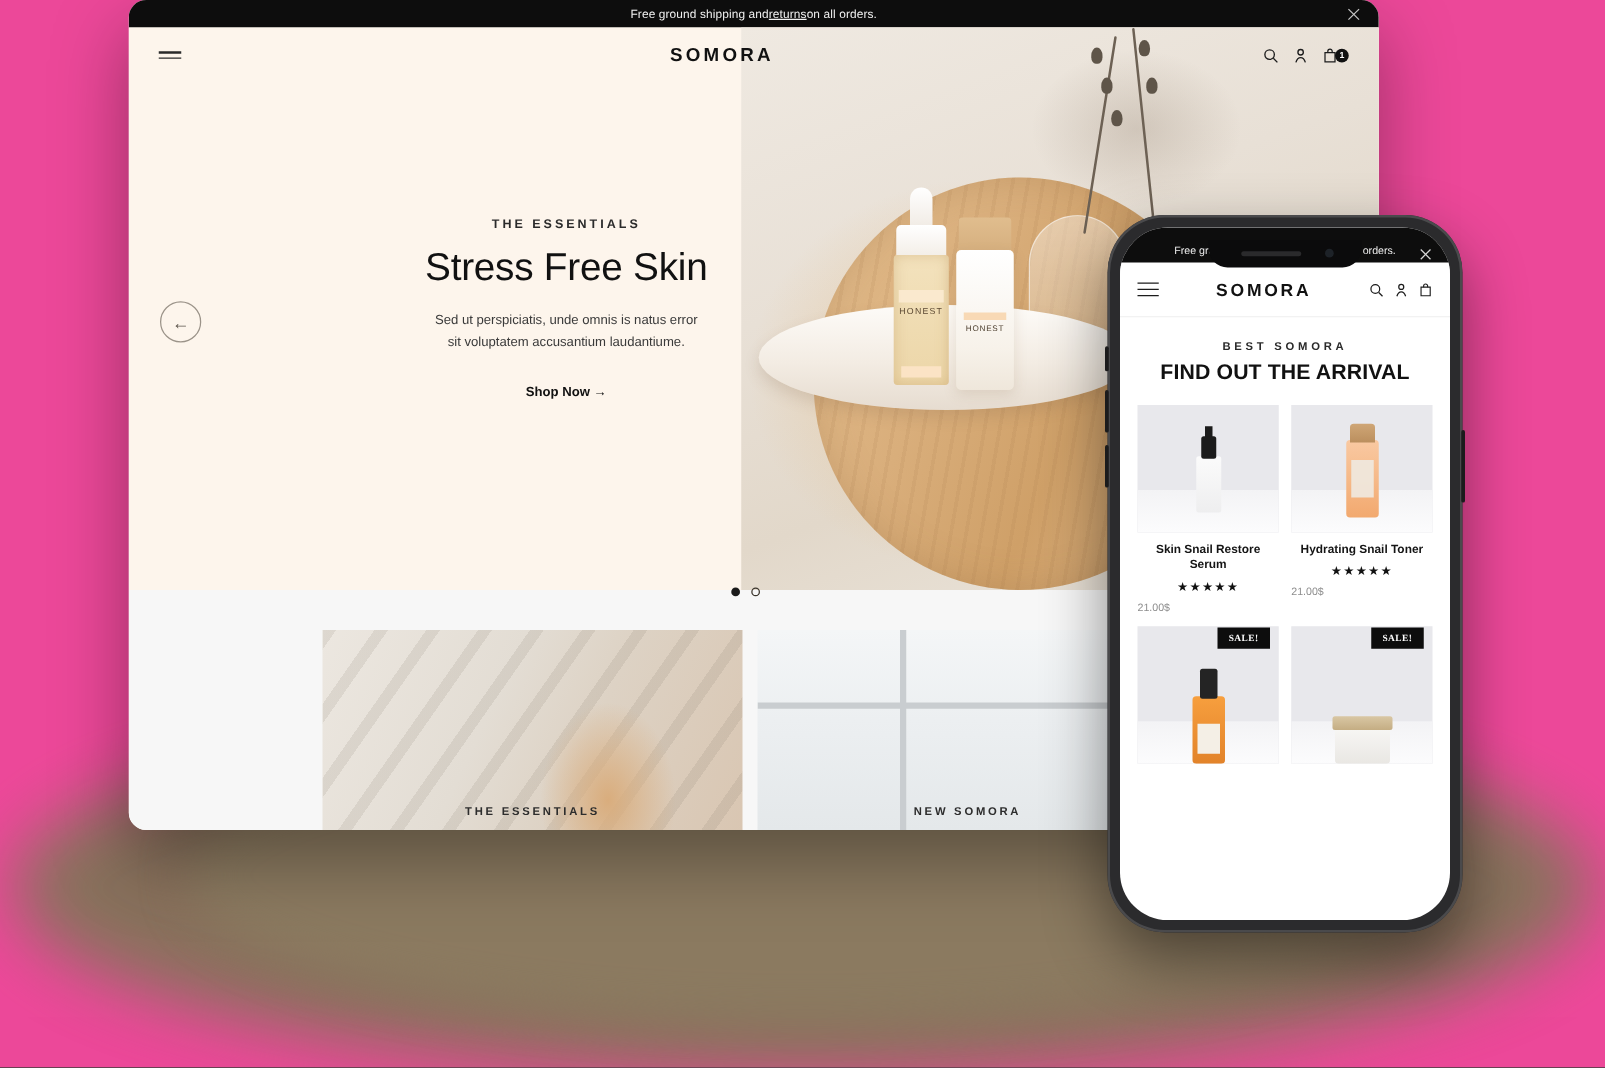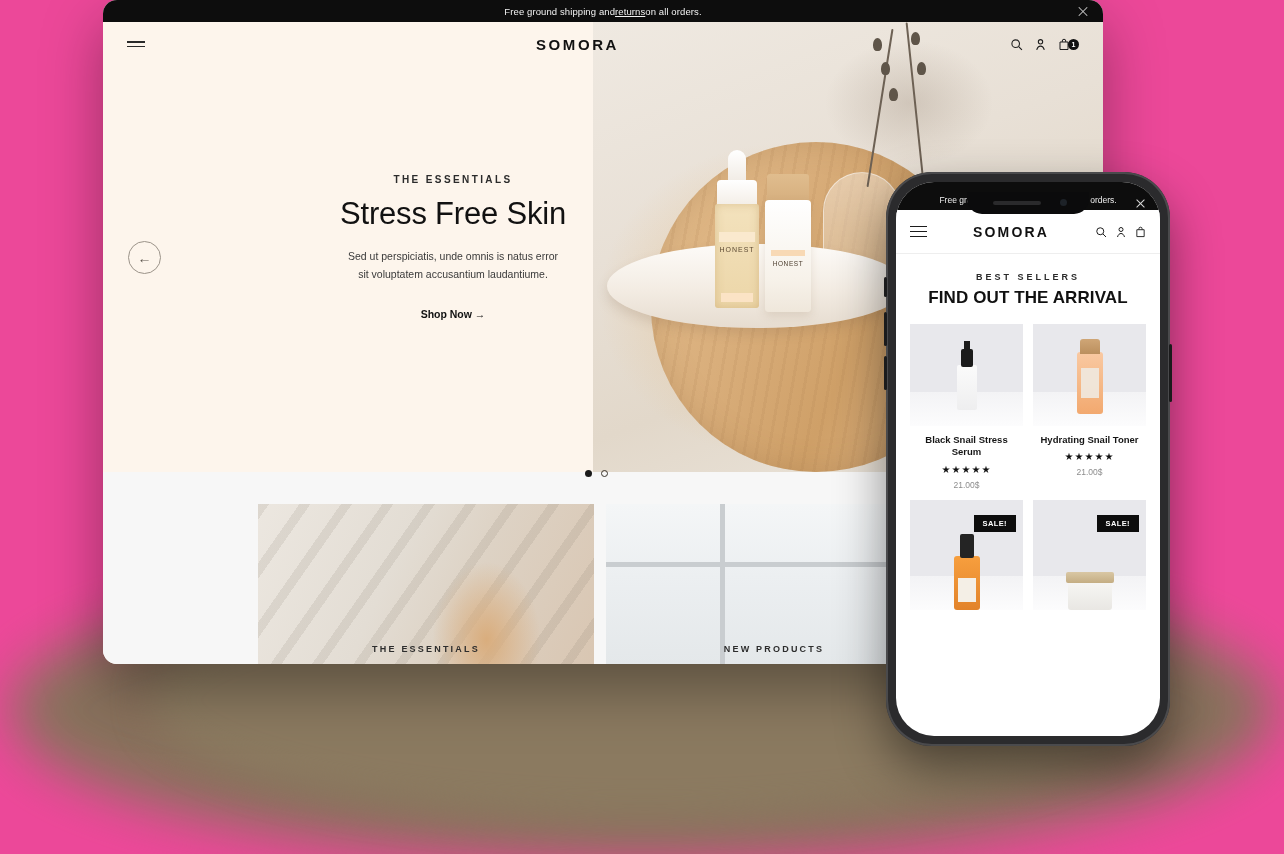--- a/index.html
+++ b/index.html
@@ -229,26 +229,26 @@
   .burger span{ display:block; width:17px; height:1.4px; background:#1c1c1c; margin:3.5px 0;}
   .p-logo{ font-size:14px; font-weight:700; letter-spacing:2.2px; color:#111; }
   .p-icons{ display:flex; gap:8px; align-items:center; }
   .p-title-wrap{ text-align:center; padding:18px 0 4px; background:#fff;}
   .p-eyebrow{ font-size:9px; letter-spacing:3px; color:#2b2b2b; font-weight:600; }
   .p-title{ font-size:17px; font-weight:700; color:#111; margin-top:6px; letter-spacing:.1px;}
   .grid{ display:grid; grid-template-columns:1fr 1fr; gap:10px; padding:12px 14px 0; background:#fff;}
   .card{ }
   .thumb{ height:102px; background:#e8e8ec; position:relative; overflow:hidden; }
   .sale{
-    position:absolute; right:7px; top:15px; background:#0d0d0d; color:#fff;
-    font-size:7.5px; font-weight:700; letter-spacing:.4px; padding:4px 9px;
+    position:absolute; right:7px; top:1px; background:#0d0d0d; color:#fff;
+    font-size:7.5px; font-weight:700; letter-spacing:.4px; padding:4px 9px;font-family:Liberation Serif, serif;
   }
   .p-name{ text-align:center; font-size:9.5px; font-weight:600; color:#151515; margin-top:8px; line-height:1.3;}
   .stars{ text-align:center; font-size:10px; letter-spacing:1px; color:#111; margin-top:5px;}
-  .p-price{ text-align:center; font-size:8.5px; color:#8d8d8d; margin-top:5px;}
+  .p-price{ text-align:left; font-size:8.5px; color:#8d8d8d; margin-top:5px;}
 
   
   .pr-serum{position:absolute;left:50%;transform:translateX(-50%);bottom:16px;width:20px;height:45px;border-radius:2px;background:linear-gradient(180deg,#fbfbfb,#eeeeef);}
   .pr-serum .c{position:absolute;left:4px;top:-16px;width:12px;height:18px;border-radius:2px;background:#1b1b1b;}
   .pr-serum .n{position:absolute;left:7px;top:-24px;width:6px;height:10px;background:#1b1b1b;}
   .pr-toner{position:absolute;left:50%;transform:translateX(-50%);bottom:12px;width:26px;height:62px;border-radius:3px;background:linear-gradient(180deg,#f9c9a2,#f2a96f);}
   .pr-toner .c{position:absolute;left:3px;top:-13px;width:20px;height:15px;border-radius:3px 3px 0 0;background:linear-gradient(180deg,#cfa676,#bb8f5e);}
   .pr-toner .l{position:absolute;left:4px;top:16px;right:4px;height:30px;background:#efe8de;opacity:.92;}
   .pr-spray{position:absolute;left:50%;transform:translateX(-50%);bottom:0;width:26px;height:54px;border-radius:3px;background:linear-gradient(180deg,#f79f3e,#e2832a);}
   .pr-spray .c{position:absolute;left:6px;top:-22px;width:14px;height:24px;background:#242424;border-radius:2px;}
@@ -354,21 +354,21 @@
         <span class="dot"></span>
         <span class="dot hollow"></span>
       </div>
     </div>
 
     <div class="d-cats">
       <div class="cat one">
         <span class="cat-label">THE ESSENTIALS</span>
       </div>
       <div class="cat two">
-        <span class="cat-label">NEW PRODUCTS</span>
+        <span class="cat-label">NEW SOMORA</span>
       </div>
     </div>
   </div>
 
   <div class="phone">
     <div class="side-btn left l1"></div>
     <div class="side-btn left l2"></div>
     <div class="side-btn left l3"></div>
     <div class="side-btn b2"></div>
 
@@ -400,35 +400,35 @@
               <path d="M5 22c1.5-5 4-7 7-7s5.5 2 7 7"></path>
             </svg>
           <svg width="11" height="12" viewBox="0 0 24 24" fill="none" stroke="#1d1d1d" stroke-width="2">
               <path d="M4 7h16v15H4z"></path>
               <path d="M8.5 7V5a3.5 3.5 0 0 1 7 0v2"></path>
             </svg>
         </div>
       </div>
 
       <div class="p-title-wrap">
-        <div class="p-eyebrow">BEST SELLERS</div>
+        <div class="p-eyebrow">BEST SOMORA</div>
         <div class="p-title">FIND OUT THE ARRIVAL</div>
       </div>
 
       <div class="grid">
 
         <div class="card">
           <div class="thumb">
             <div class="thumb-marble"></div>
             <div class="pr-serum">
                 <div class="n"></div>
                 <div class="c"></div>
               </div>
           </div>
-          <div class="p-name">Black Snail Stress Serum</div>
+          <div class="p-name">Skin Snail Restore Serum</div>
           <div class="stars">★★★★★</div>
           <div class="p-price">21.00$</div>
         </div>
 
         <div class="card">
           <div class="thumb">
             <div class="thumb-marble"></div>
             <div class="pr-toner">
                 <div class="c"></div>
                 <div class="l"></div>

